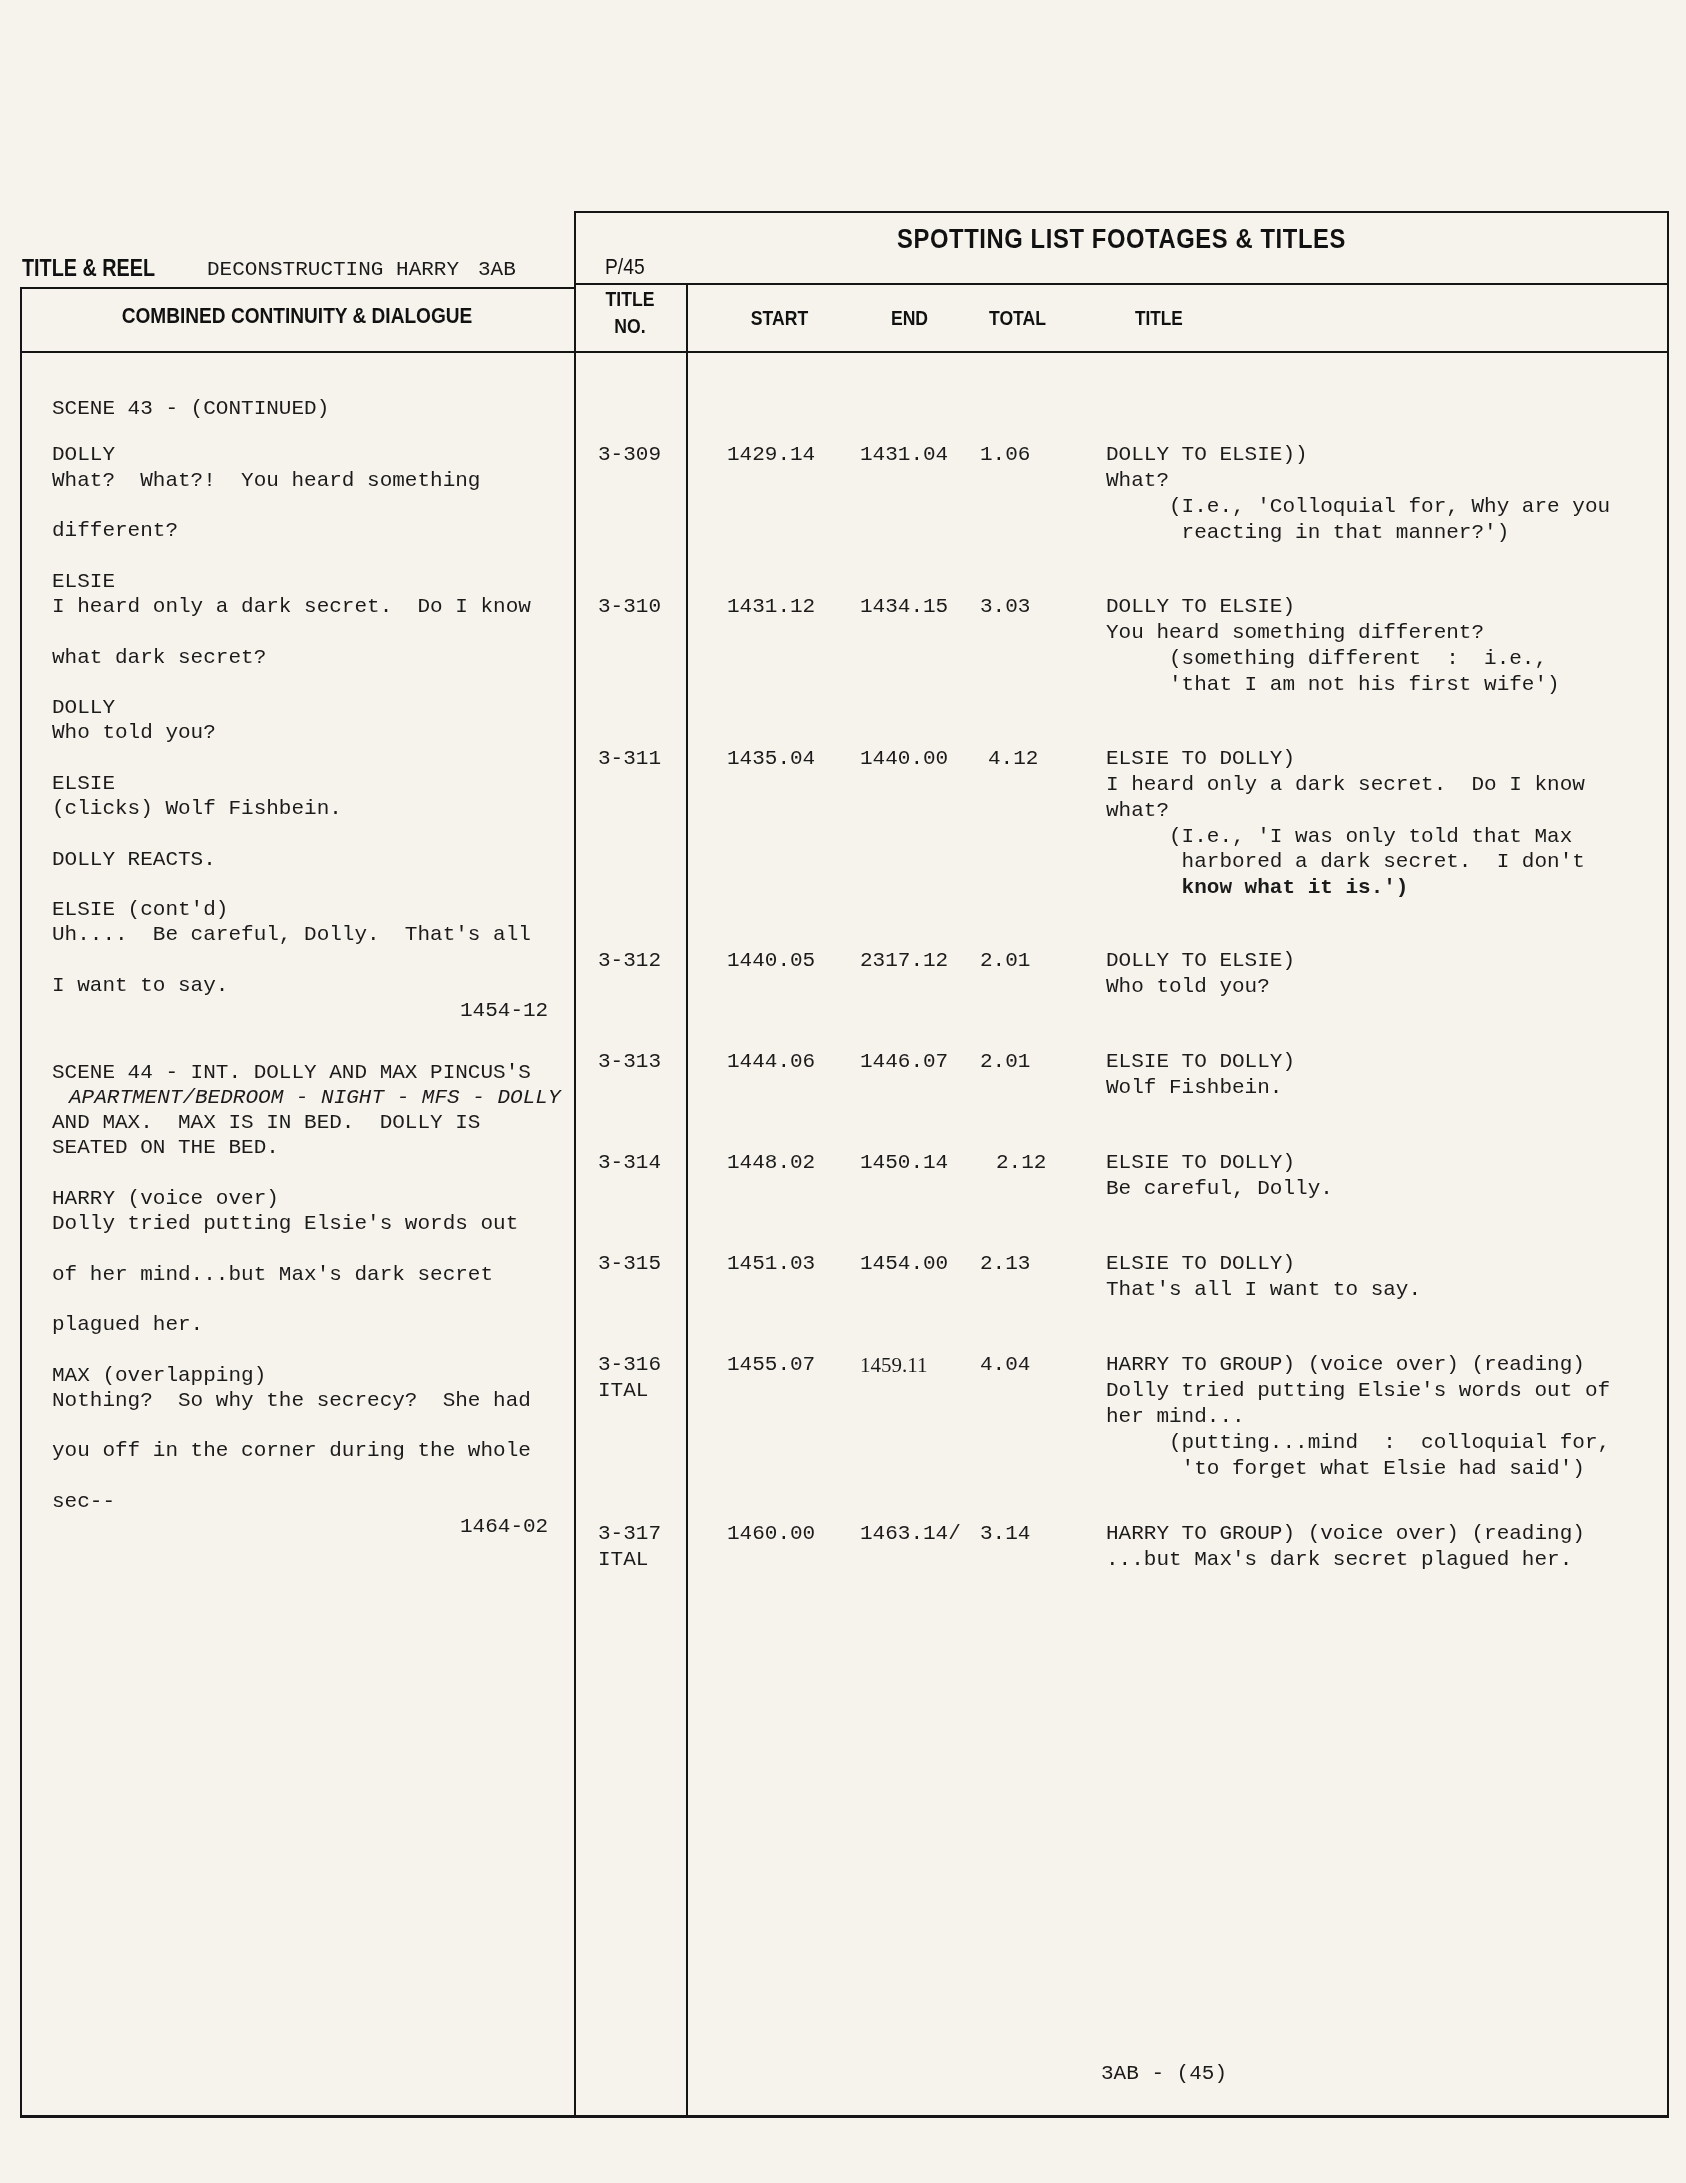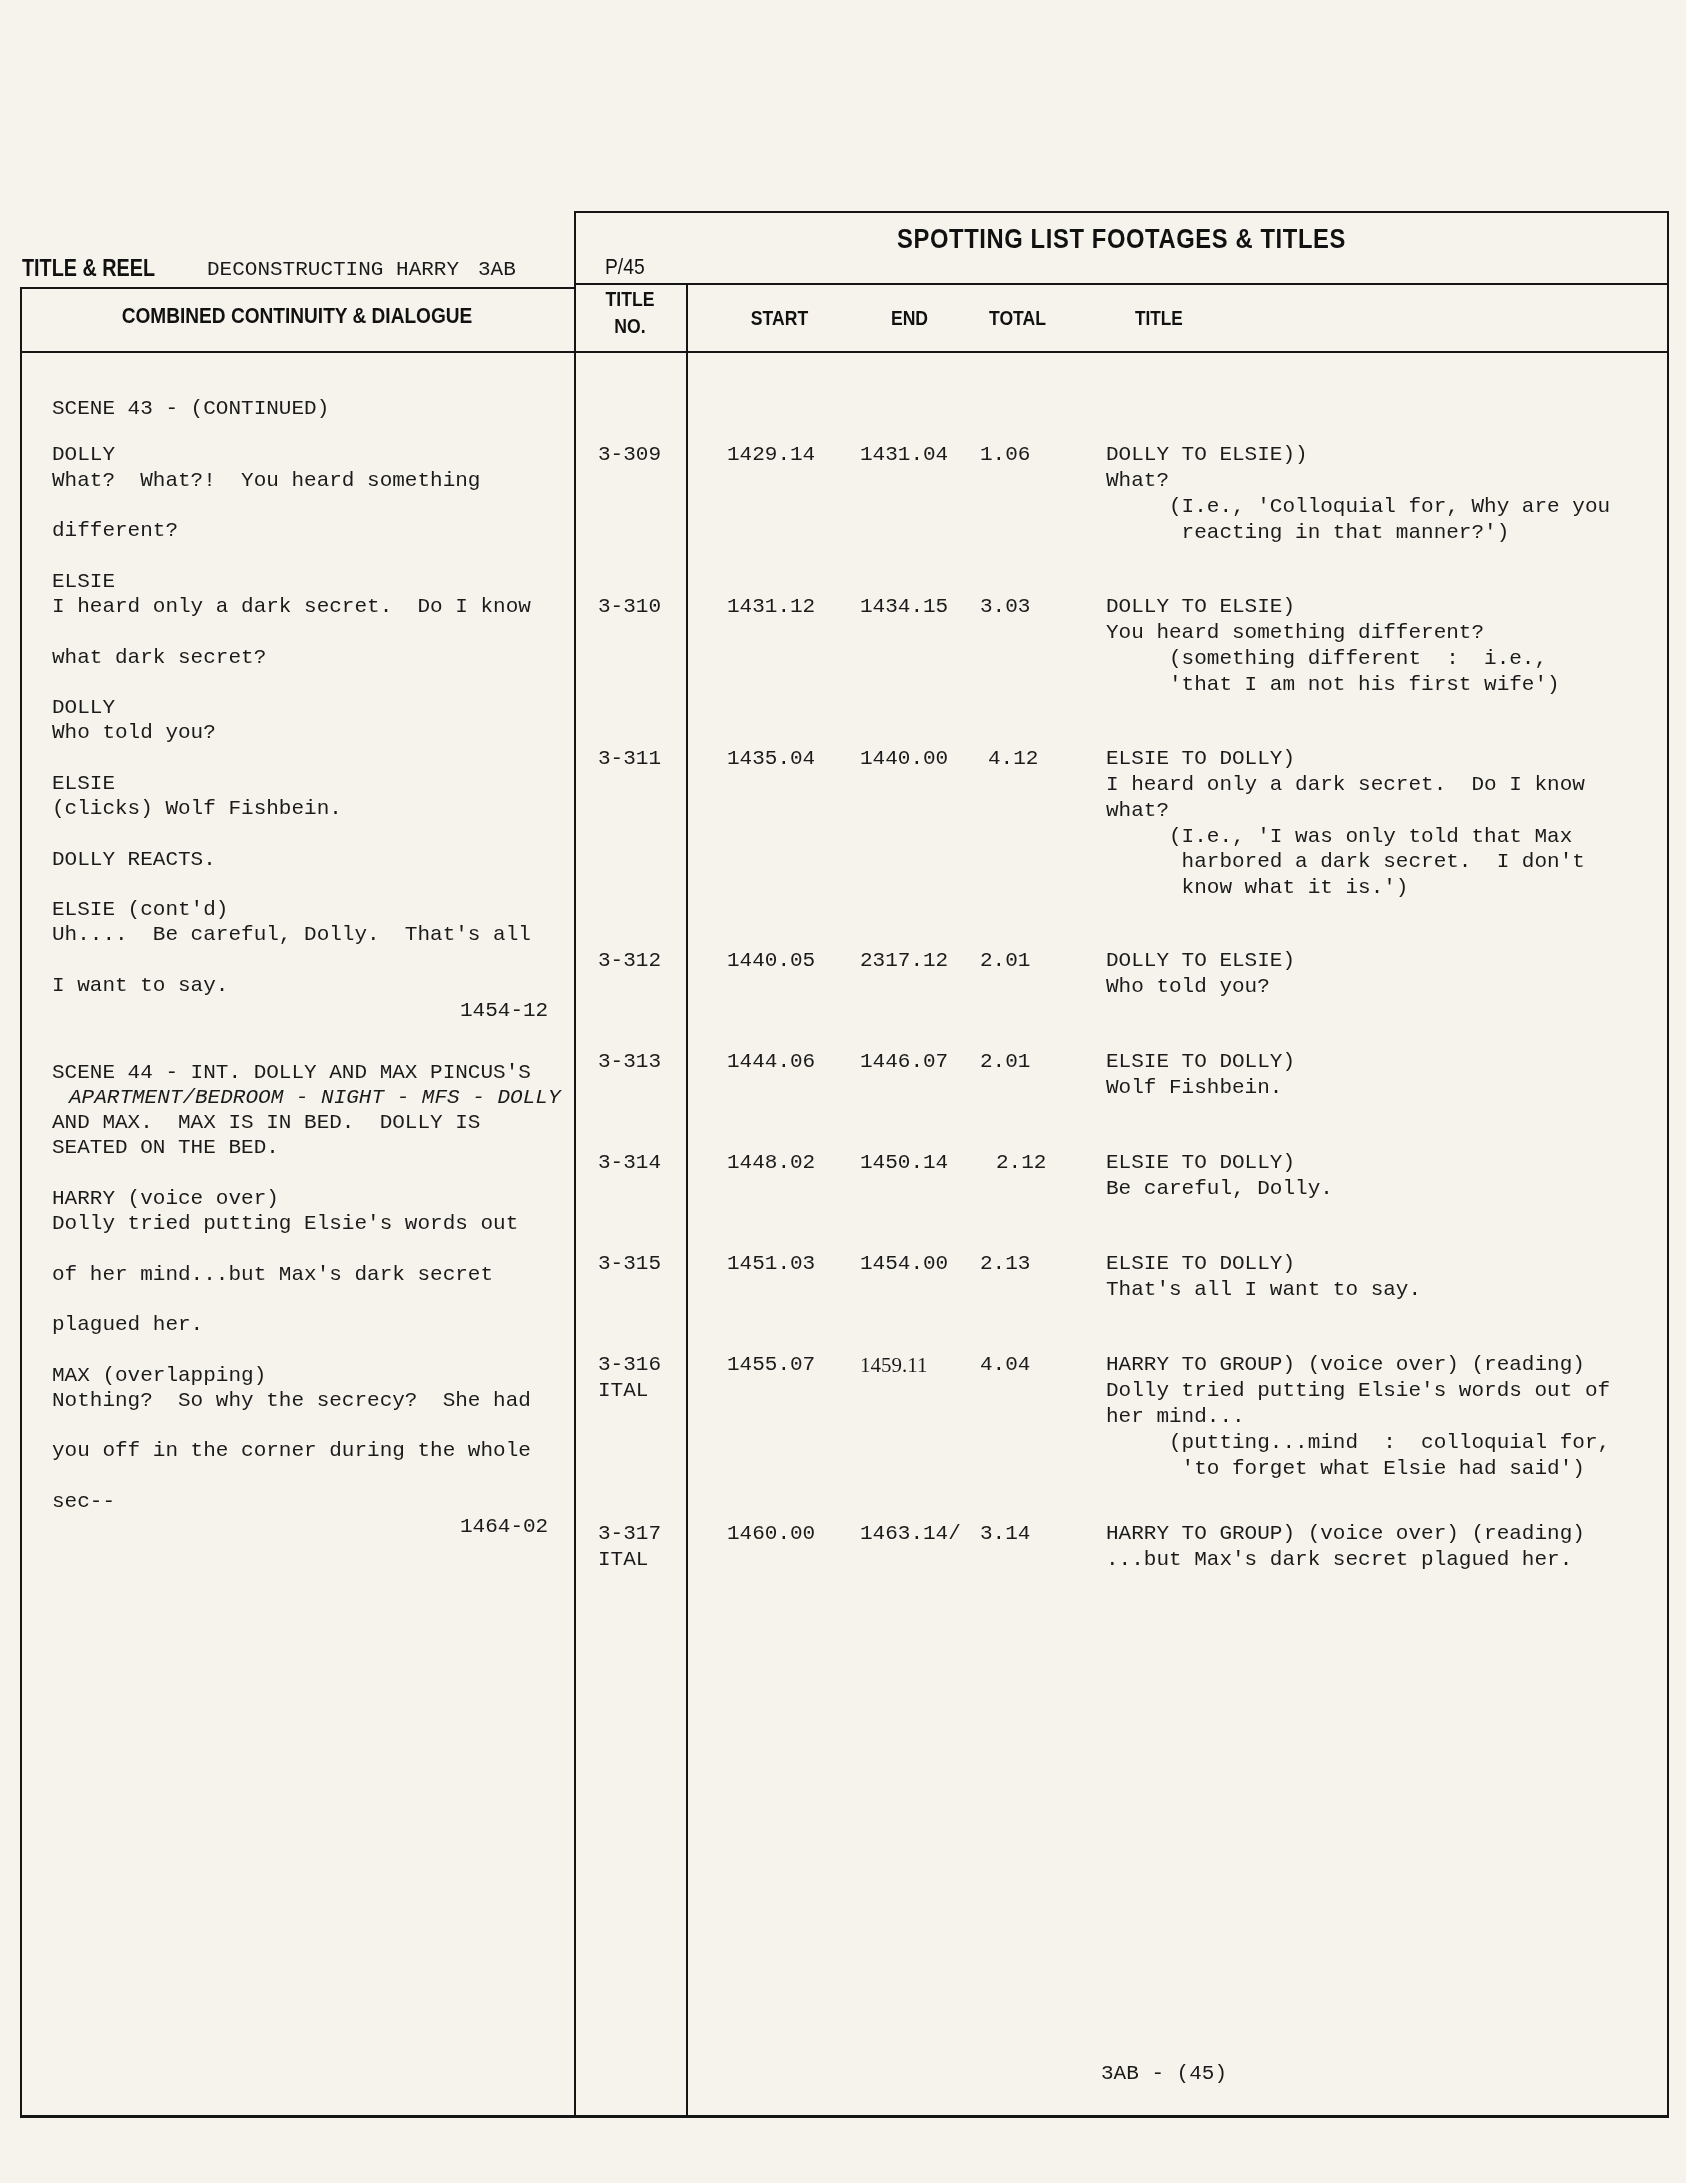--- a/index.html
+++ b/index.html
@@ -94,21 +94,21 @@
       <div class="mono" style="left: 1106px; top: 672px;">     'that I am not his first wife')</div>
       <div class="mono" style="left: 598px; top: 746px;">3-311</div>
       <div class="mono" style="left: 727px; top: 746px;">1435.04</div>
       <div class="mono" style="left: 860px; top: 746px;">1440.00</div>
       <div class="mono" style="left: 980px; top: 746px; margin-left: 8px;">4.12</div>
       <div class="mono" style="left: 1106px; top: 746px;">ELSIE TO DOLLY)</div>
       <div class="mono" style="left: 1106px; top: 772px;">I heard only a dark secret.  Do I know</div>
       <div class="mono" style="left: 1106px; top: 798px;">what?</div>
       <div class="mono" style="left: 1106px; top: 824px;">     (I.e., 'I was only told that Max</div>
       <div class="mono" style="left: 1106px; top: 849px;">      harbored a dark secret.  I don't</div>
-      <div class="mono" style="left: 1106px; top: 875px;">      know what it is.')</div>
+      <div class="mono" style="left: 1106px; top: 875px; font-weight: bold;">      know what it is.')</div>
       <div class="mono" style="left: 598px; top: 948px;">3-312</div>
       <div class="mono" style="left: 727px; top: 948px;">1440.05</div>
       <div class="mono" style="left: 860px; top: 948px;">2317.12</div>
       <div class="mono" style="left: 980px; top: 948px;">2.01</div>
       <div class="mono" style="left: 1106px; top: 948px;">DOLLY TO ELSIE)</div>
       <div class="mono" style="left: 1106px; top: 974px;">Who told you?</div>
       <div class="mono" style="left: 598px; top: 1049px;">3-313</div>
       <div class="mono" style="left: 727px; top: 1049px;">1444.06</div>
       <div class="mono" style="left: 860px; top: 1049px;">1446.07</div>
       <div class="mono" style="left: 980px; top: 1049px;">2.01</div>

